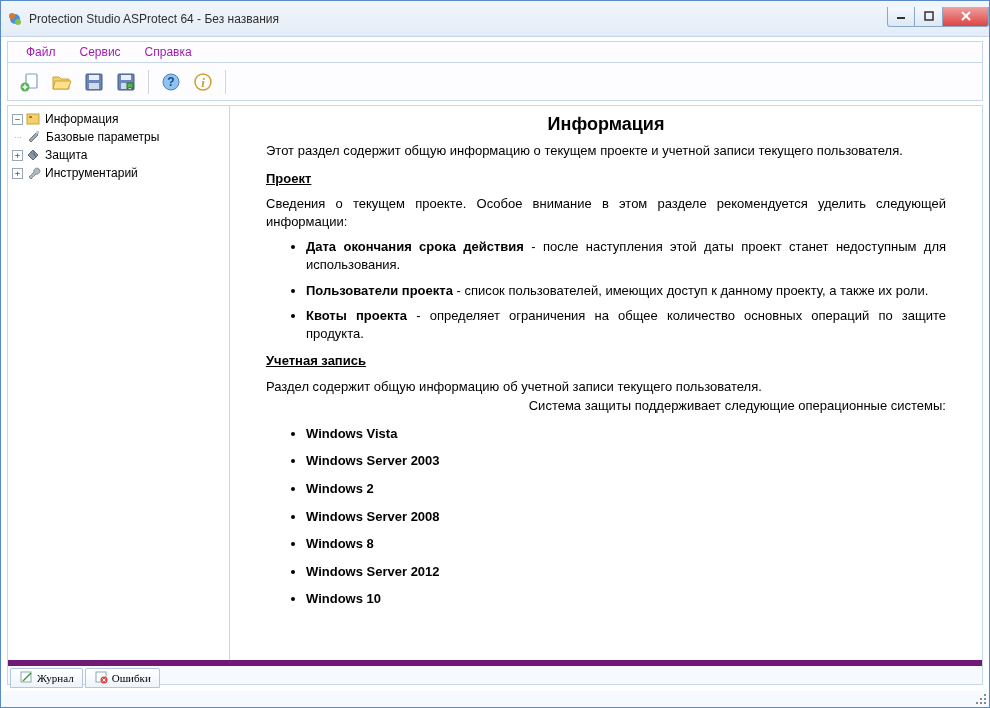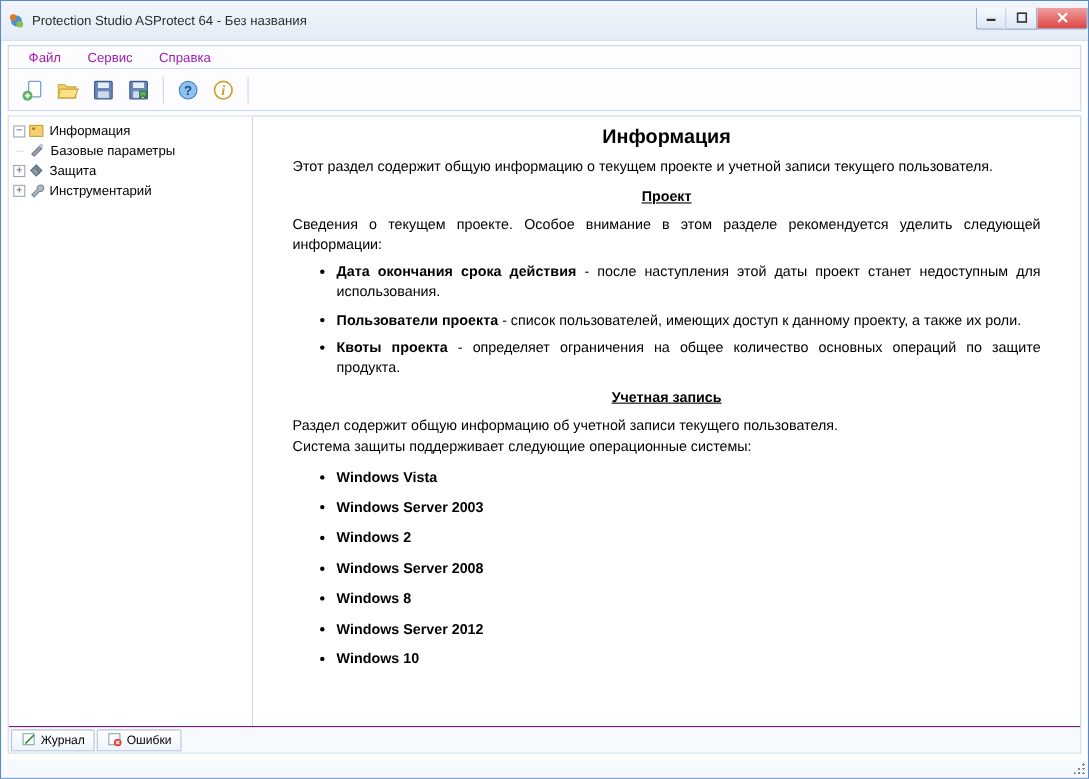--- a/index.html
+++ b/index.html
@@ -33,28 +33,28 @@
 .tree-row { display: flex; align-items: center; height: 18px; padding-left: 2px; gap: 2px; white-space: nowrap; cursor: default; }
 .tree-toggle { width: 11px; height: 11px; border: 1px solid #9aa7b5; background: #fff; color: #4a5a6a; font-size: 9px; line-height: 9px; text-align: center; font-family: monospace; }
 .tree-dots { width: 12px; text-align: center; color: #9aa7b5; font-size: 8px; }
 .tree-icon { width: 16px; height: 16px; display: inline-flex; align-items: center; justify-content: center; }
 .tree-label { padding-left: 2px; }
 
 
 .content { flex: 1; padding: 4px 36px 10px 36px; overflow: auto; font-family: Verdana, Tahoma, sans-serif; font-size: 13px; color: #000; line-height: 1.35; }
 .content h1 { font-size: 18px; font-weight: bold; text-align: center; margin: 2px 0 6px 0; }
 .content .para { text-align: justify; margin: 2px 0; }
-.content h2 { font-size: 13px; font-weight: bold; text-decoration: underline; text-align: center; margin: 10px 0 8px 0; }
+.content h2 { font-size: 13px; font-weight: bold; text-decoration: underline; text-align: left; margin: 10px 0 8px 0; }
 .content ul { list-style: disc; padding-left: 40px; margin: 6px 0; }
 .content ul li { margin: 8px 0; text-align: justify; }
 .content ul.oslist li { margin: 10px 0; text-align: left; font-weight: bold; }
 .content b { font-weight: bold; }
 
 
-.bottomtabs { height: 24px; display: flex; align-items: flex-start; background: #f6f9fd; border-top: 1px solid #701a75; padding-top: 2px; padding-left: 2px; gap: 2px; }
+.bottomtabs { height: 24px; display: flex; align-items: flex-start; background: #f6f9fd; border-top: 6px solid #701a75; padding-top: 2px; padding-left: 2px; gap: 2px; font-family: Liberation Serif, serif; }
 .tab { height: 20px; display: flex; align-items: center; padding: 0 8px; gap: 4px; border: 1px solid #b5c6dc; border-radius: 2px 2px 0 0; background: linear-gradient(#fff,#eef4fb); font-size: 11px; }
 
 
 .statusbar { height: 16px; background: #f6f9fd; display: flex; justify-content: flex-end; align-items: flex-end; padding-right: 2px; padding-bottom: 2px; }
 .grip { width: 12px; height: 12px; background:
   radial-gradient(circle at 2px 10px, #888 1px, transparent 1px),
   radial-gradient(circle at 6px 10px, #888 1px, transparent 1px),
   radial-gradient(circle at 10px 10px, #888 1px, transparent 1px),
   radial-gradient(circle at 6px 6px, #888 1px, transparent 1px),
   radial-gradient(circle at 10px 6px, #888 1px, transparent 1px),
@@ -194,21 +194,21 @@
       <div class="para">Этот раздел содержит общую информацию о текущем проекте и учетной записи текущего пользователя.</div>
       <h2>Проект</h2>
       <div class="para">Сведения о текущем проекте. Особое внимание в этом разделе рекомендуется уделить следующей информации:</div>
       <ul>
         <li><b>Дата окончания срока действия</b><span> - после наступления этой даты проект станет недоступным для использования.</span></li>
         <li><b>Пользователи проекта</b><span> - список пользователей, имеющих доступ к данному проекту, а также их роли.</span></li>
         <li><b>Квоты проекта</b><span> - определяет ограничения на общее количество основных операций по защите продукта.</span></li>
       </ul>
       <h2>Учетная запись</h2>
       <div class="para" style="text-align:left">Раздел содержит общую информацию об учетной записи текущего пользователя.</div>
-      <div class="para" style="text-align:left">Система защиты поддерживает следующие операционные системы:</div>
+      <div class="para" style="text-align:right">Система защиты поддерживает следующие операционные системы:</div>
       <ul class="oslist">
         <li>Windows Vista</li>
         <li>Windows Server 2003</li>
         <li>Windows 2</li>
         <li>Windows Server 2008</li>
         <li>Windows 8</li>
         <li>Windows Server 2012</li>
         <li>Windows 10</li>
       </ul>
     </div>

